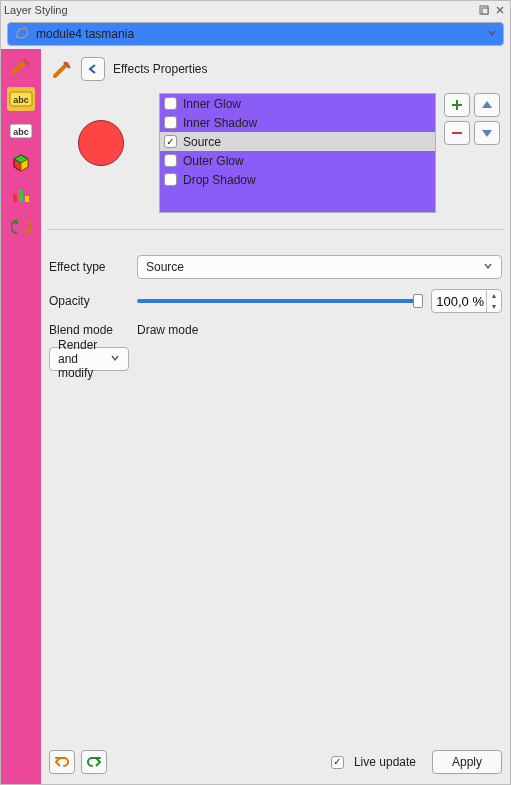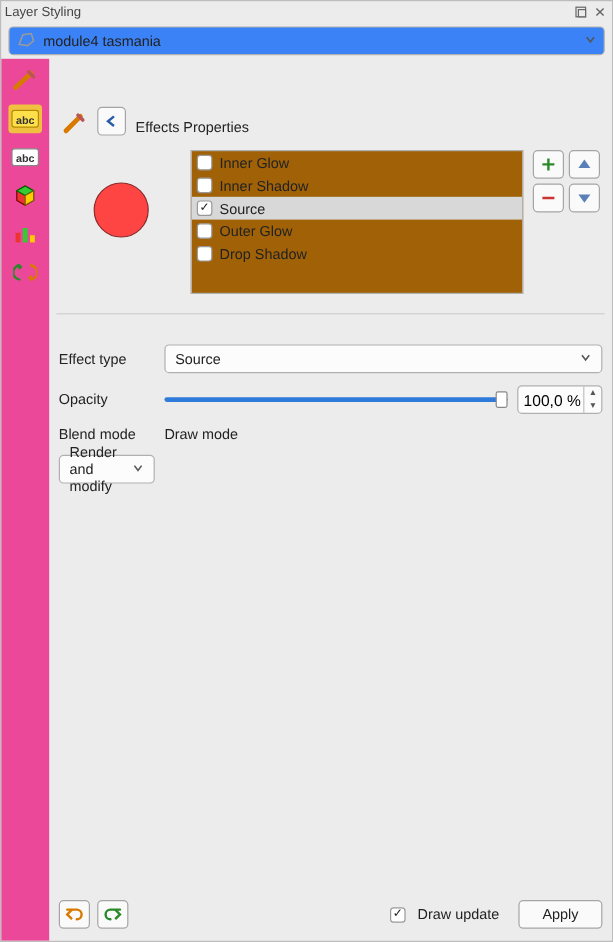--- a/index.html
+++ b/index.html
@@ -15,29 +15,29 @@
   .combo { display:flex; align-items:center; background:#3b82f6; border:1px solid #b0b0b0; border-radius:4px; height:24px; padding:0 6px; }
   .combo .caret { margin-left:auto; }
 
   .main { flex:1; display:flex; min-height:0; }
   .side { width:40px; background:#ec4899; display:flex; flex-direction:column; align-items:center; padding-top:6px; gap:8px; }
   .side .tab { width:28px; height:24px; display:flex; align-items:center; justify-content:center; border-radius:3px; }
   .side .tab.active { background:#f0c040; }
   .side svg { display:block; }
 
   .content { flex:1; display:flex; flex-direction:column; padding:6px; min-height:0; }
-  .header-row { display:flex; align-items:flex-end; gap:8px; padding:2px 4px 8px 4px;margin-top:32px; }
+  .header-row { display:flex; align-items:center; gap:8px; padding:2px 4px 8px 4px; }
   .brush-icon { width:22px; height:22px; }
   .back-btn { width:24px; height:24px; border:1px solid #a5a5a5; border-radius:4px; background:#fafafa; display:flex; align-items:center; justify-content:center; }
   .header-row h3 { margin:0; font-size:12px; font-weight:400; }
 
   .effects-area { display:flex; gap:8px; padding:4px; }
   .preview { width:100px; height:100px; display:flex; align-items:center; justify-content:center; }
   .swatch { width:46px; height:46px; border-radius:50%; background:#f44; border:1px solid #8a2a2a; }
-  .effect-list { flex:1; background:#a16207; border:1px solid #b0b0b0; height:120px; overflow:auto; }
+  .effect-list { flex:1; background:#8b5cf6; border:1px solid #b0b0b0; height:120px; overflow:auto; }
   .effect-item { display:flex; align-items:center; height:19px; padding:0 4px; gap:6px; }
   .effect-item.selected { background:#d8d8d8; }
   .chk { width:13px; height:13px; border:1px solid #999; border-radius:3px; background:#fff; display:flex; align-items:center; justify-content:center; font-size:10px; line-height:1; }
   .chk.checked::after { content:"✓"; font-size:10px; color:#222; }
   .list-buttons { display:flex; flex-direction:column; gap:4px; }
   .list-buttons .row { display:flex; gap:4px; }
   .sq-btn { width:26px; height:24px; border:1px solid #a5a5a5; border-radius:4px; background:#fafafa; display:flex; align-items:center; justify-content:center; }
 
   .separator { height:1px; background:#cfcfcf; margin:12px 0; }
   .form { display:grid; grid-template-columns:80px 1fr; row-gap:10px; column-gap:8px; align-items:center; padding:13px 2px; }
@@ -262,19 +262,19 @@
           </svg>
       </div>
       <div class="icon-btn">
         <svg width="16" height="14" viewBox="0 0 16 14">
             <path d="M10 3 L14 7 L10 11" fill="none" stroke="#2a8a2a" stroke-width="2"></path>
             <path d="M14 7 H6 A4 4 0 0 0 6 15" fill="none" stroke="#2a8a2a" stroke-width="2" stroke-linecap="round" transform="translate(0,-4)"></path>
           </svg>
       </div>
       <div class="spacer"></div>
       <span class="chk checked"></span>
-      <span style="margin-left:4px">Draw update</span>
+      <span style="margin-left:4px">Live update</span>
       <div class="apply-btn" style="margin-left:10px">
         <span>Apply</span>
       </div>
     </div>
   </div>
 </div>
 
 </body></html>

